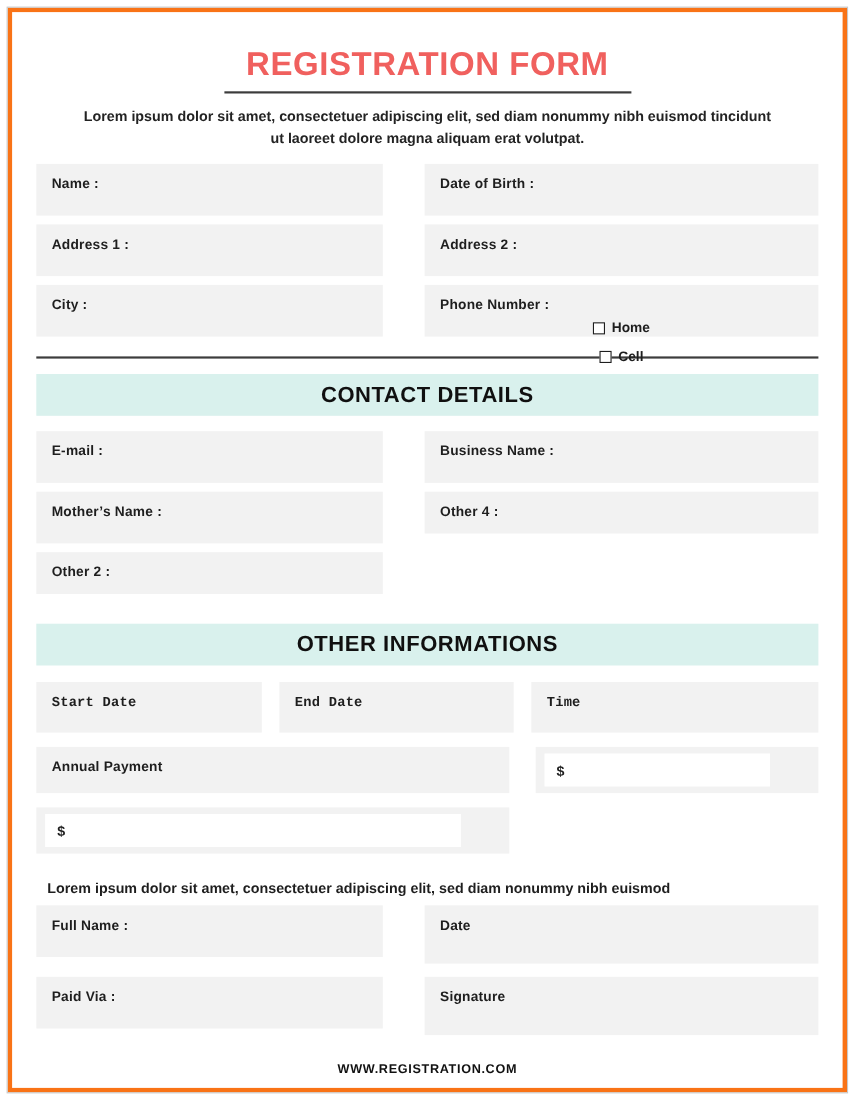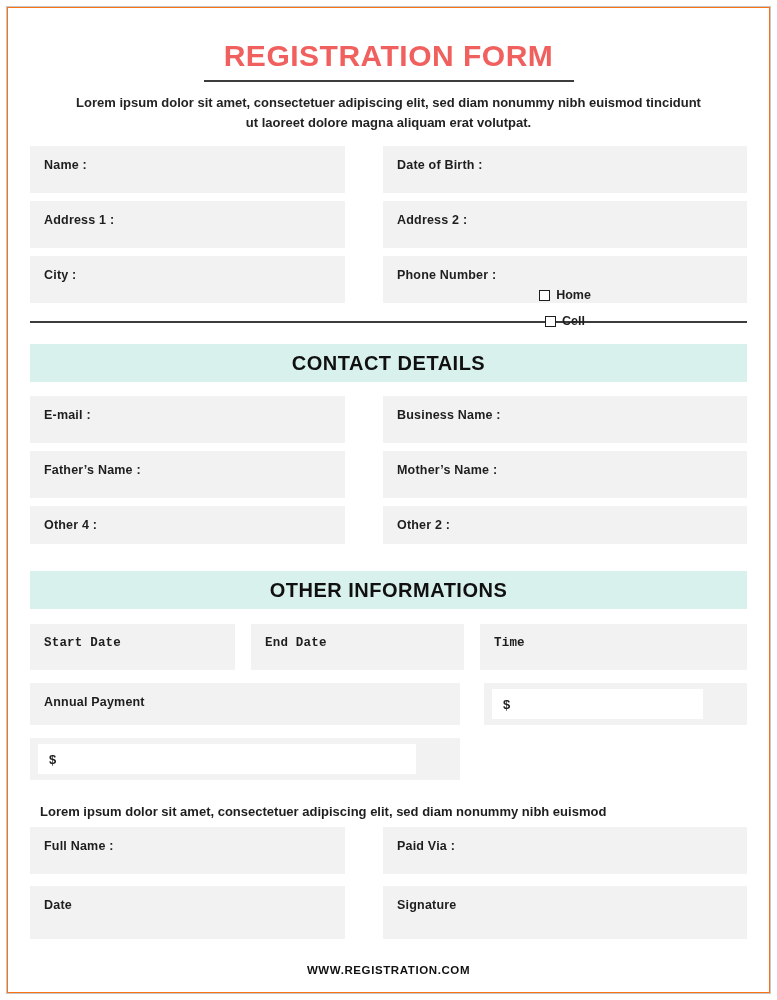--- a/index.html
+++ b/index.html
@@ -1,21 +1,21 @@
 <!DOCTYPE html>
 <html><head>
 <meta charset="utf-8">
 <style>
   * { box-sizing: border-box; margin: 0; padding: 0; }
   html, body { width: 777px; height: 1000px; background: #ffffff; }
   body { font-family: "Liberation Sans", sans-serif; color: #1e1e1e; position: relative; }
 
   .frame {
     position: absolute; top: 7px; left: 7px; right: 7px; bottom: 7px;
-    border: 1px solid #f97316;
+    border: 4px solid #f97316;
     outline: 1px solid #c7c7c7;
     background: #ffffff;
     overflow: hidden;
   }
   .content { padding: 0 22px; }
 
   .form-title {
     margin-top: 31px;
     text-align: center;
     font-size: 30px;
@@ -74,21 +74,21 @@
   .cb {
     width: 11px; height: 11px;
     border: 1.5px solid #1e1e1e;
     background: #ffffff;
     display: inline-block;
   }
 
   .divider { height: 2px; background: #3c3c3c; margin-top: 18px; }
 
   .banner {
-    margin-top: 21px;
+    margin-top: 14px;
     height: 38px;
     background: #d9f1ed;
     display: flex;
     align-items: center;
     justify-content: center;
     font-size: 20px;
     font-weight: bold;
     letter-spacing: 0.5px;
     color: #101010;
   }
@@ -188,23 +188,20 @@
     <div class="banner">CONTACT DETAILS</div>
 
     <div class="grid-2">
       <div class="fbox">
         <span class="flabel">E-mail :</span>
       </div>
       <div class="fbox">
         <span class="flabel">Business Name :</span>
       </div>
       <div class="fbox">
-        <span class="flabel">Father’s Name :</span>
-      </div>
-      <div class="fbox">
         <span class="flabel">Mother’s Name :</span>
       </div>
       <div class="fbox short">
         <span class="flabel">Other 4 :</span>
       </div>
       <div class="fbox short">
         <span class="flabel">Other 2 :</span>
       </div>
     </div>
 
@@ -240,26 +237,26 @@
         </div>
       </div>
     </div>
 
     <p class="note">Lorem ipsum dolor sit amet, consectetuer adipiscing elit, sed diam nonummy nibh euismod</p>
 
     <div class="grid-2 final">
       <div class="fbox">
         <span class="flabel">Full Name :</span>
       </div>
-      <div class="fbox">
-        <span class="flabel">Paid Via :</span>
-      </div>
       <div class="fbox tall">
         <span class="flabel">Date</span>
       </div>
+      <div class="fbox">
+        <span class="flabel">Paid Via :</span>
+      </div>
       <div class="fbox tall">
         <span class="flabel">Signature</span>
       </div>
     </div>
 
     <div class="footer">WWW.REGISTRATION.COM</div>
 
   </div>
 </div>
 

